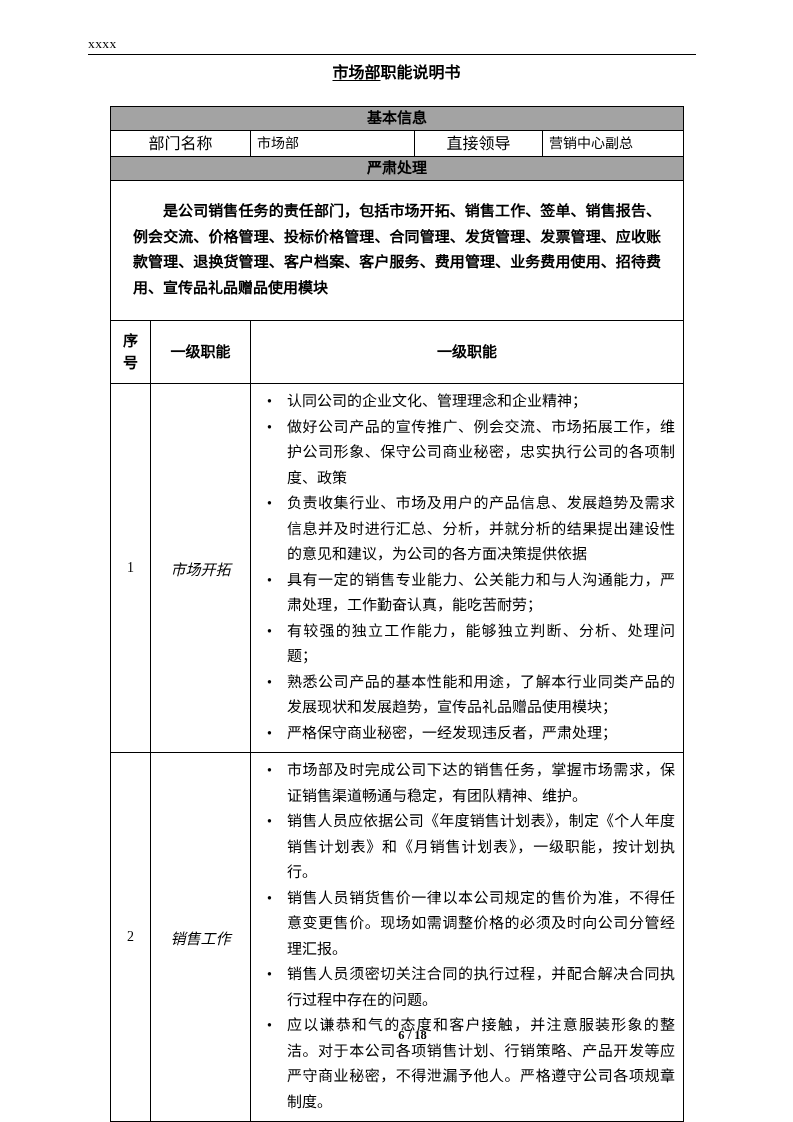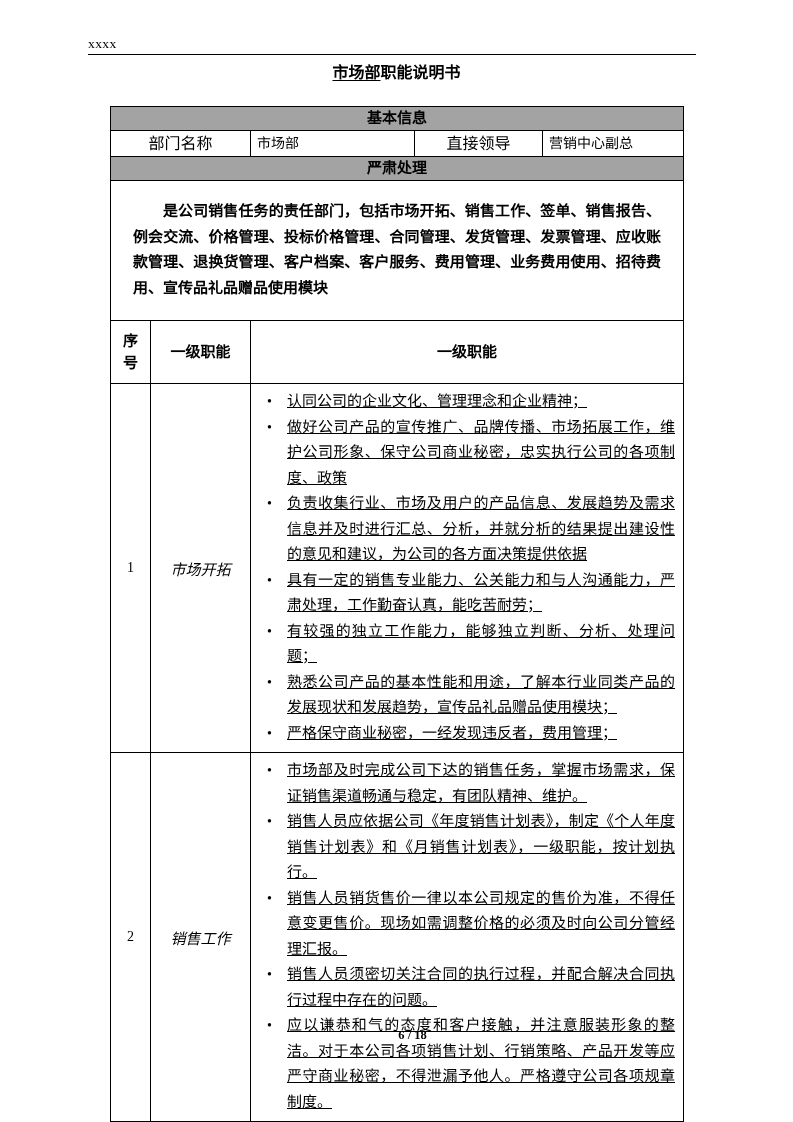--- a/index.html
+++ b/index.html
@@ -131,21 +131,20 @@
   }
   td.fn2 {
     vertical-align: top;
     padding: 5px 8px 6px 8px !important;
   }
 
   ul.duties {
     margin: 0;
     padding: 0 0 0 28px;
     list-style: none;
-    text-decoration: underline;
   }
   ul.duties li {
     position: relative;
     font-size: 15px;
     line-height: 25.5px;
     text-align: justify;
     text-justify: inter-ideograph;
     margin: 0 0 0 0;
     padding: 0;
   }
@@ -222,26 +221,26 @@
           <td class="chead">一级职能</td>
           <td class="chead" colspan="3">一级职能</td>
         </tr>
 
         <tr>
           <td class="num">1</td>
           <td class="fn1">市场开拓</td>
           <td class="fn2" colspan="3">
             <ul class="duties">
               <li>认同公司的企业文化、管理理念和企业精神；</li>
-              <li>做好公司产品的宣传推广、品牌传播、市场拓展工作，维护公司形象、保守公司商业秘密，忠实执行公司的各项制度、政策</li>
+              <li>做好公司产品的宣传推广、例会交流、市场拓展工作，维护公司形象、保守公司商业秘密，忠实执行公司的各项制度、政策</li>
               <li>负责收集行业、市场及用户的产品信息、发展趋势及需求信息并及时进行汇总、分析，并就分析的结果提出建设性的意见和建议，为公司的各方面决策提供依据</li>
               <li>具有一定的销售专业能力、公关能力和与人沟通能力，严肃处理，工作勤奋认真，能吃苦耐劳；</li>
               <li>有较强的独立工作能力，能够独立判断、分析、处理问题；</li>
               <li>熟悉公司产品的基本性能和用途，了解本行业同类产品的发展现状和发展趋势，宣传品礼品赠品使用模块；</li>
-              <li>严格保守商业秘密，一经发现违反者，费用管理；</li>
+              <li>严格保守商业秘密，一经发现违反者，严肃处理；</li>
             </ul>
           </td>
         </tr>
 
         <tr>
           <td class="num">2</td>
           <td class="fn1">销售工作</td>
           <td class="fn2" colspan="3">
             <ul class="duties">
               <li>市场部及时完成公司下达的销售任务，掌握市场需求，保证销售渠道畅通与稳定，有团队精神、维护。</li>

